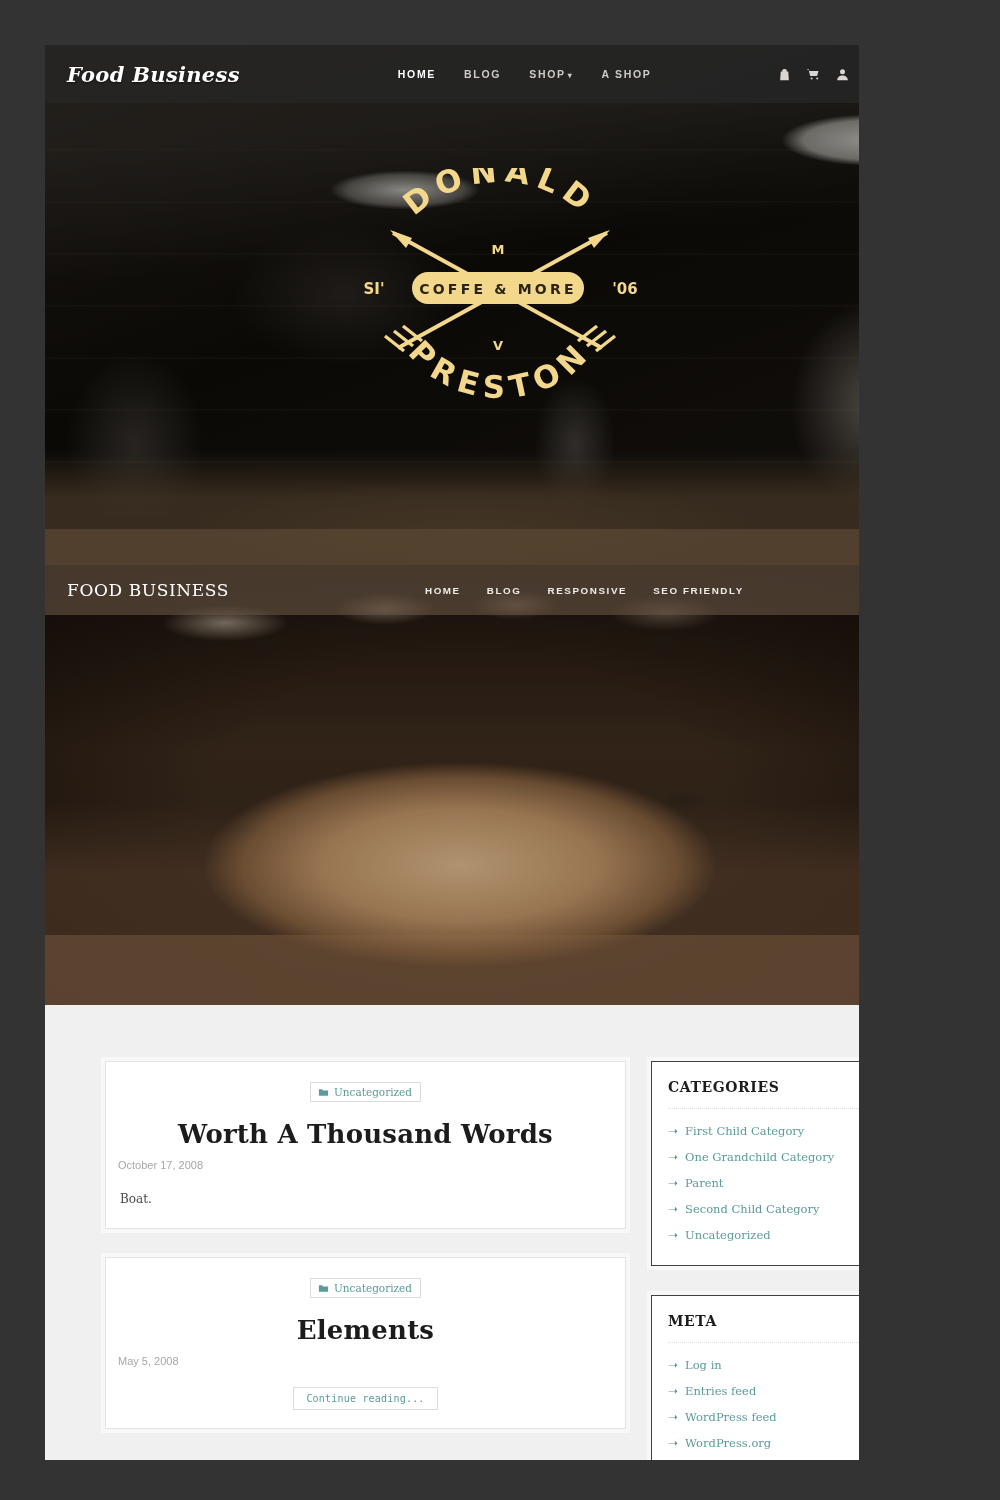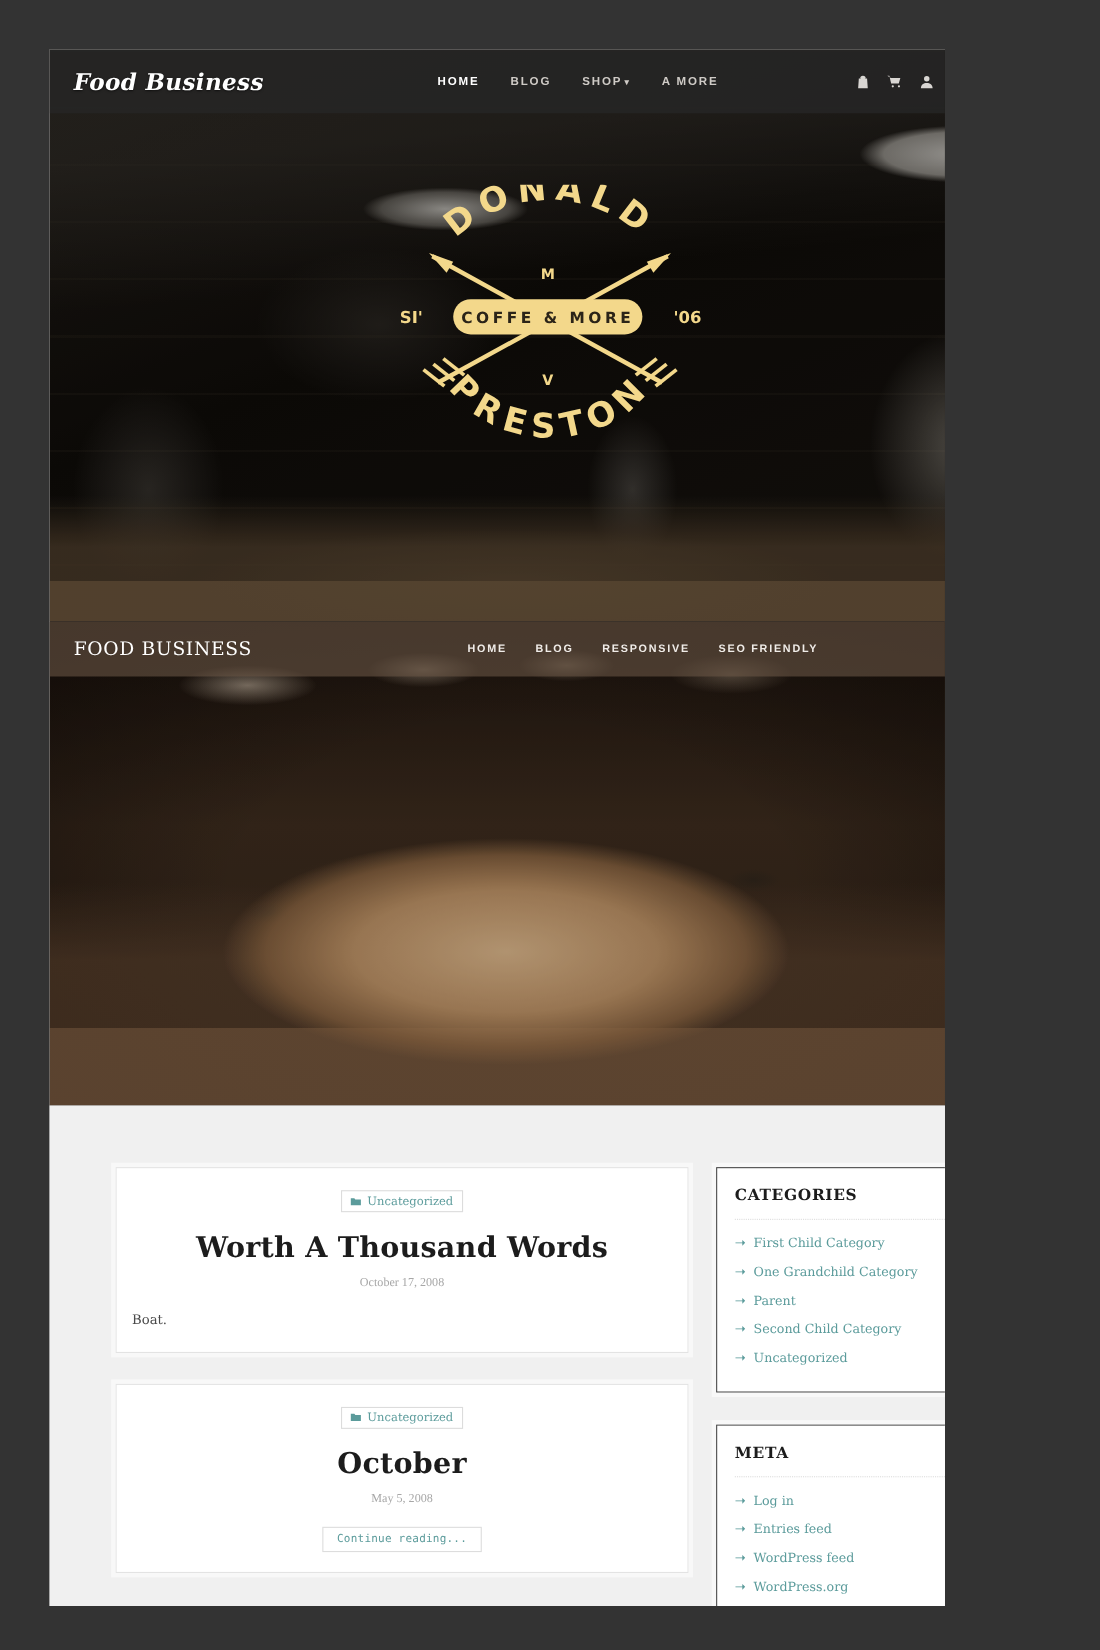--- a/index.html
+++ b/index.html
@@ -242,22 +242,21 @@
   .post-title {
     text-align: center;
     font-family: "DejaVu Serif", serif;
     font-weight: bold;
     color: #1c1c1c;
     font-size: 26px;
     margin-top: 17px;
     letter-spacing: .2px;
   }
   .post-date {
-    text-align: center;
-    font-family: Liberation Serif, serif;
+    font-family: Liberation Sans, sans-serif;
     color: #a7a7a7;
     font-size: 11px;
     margin-top: 10px;
   }
   .post-body {
     margin-top: 17px;
     color: #4a4a4a;
     font-family: "DejaVu Serif", serif;
     font-size: 12px;
     line-height: 1.85;
@@ -316,21 +315,21 @@
   <div class="hero-one">
     <div class="cafe-photo"></div>
 
     <div class="topbar">
       <div class="brand-script">Food Business</div>
 
       <nav class="topnav">
         <a href="#" class="active"><span>HOME</span></a>
         <a href="#"><span>BLOG</span></a>
         <a href="#"><span>SHOP</span><span class="caret">▾</span></a>
-        <a href="#"><span>A MORE</span></a>
+        <a href="#"><span>A SHOP</span></a>
       </nav>
 
       <div class="topicons">
         <svg class="ic" viewBox="0 0 24 24">
             <path d="M6 7h12l1 14H5L6 7zm3 0a3 3 0 0 1 6 0"></path>
             <path d="M9 7a3 3 0 0 1 6 0" fill="none" stroke="#e9e6e2" stroke-width="2"></path>
           </svg>
         <svg class="ic" viewBox="0 0 24 24">
             <path d="M1 3h3l2.6 11.2h11.1l2.3-8H6.2M9 20a1.6 1.6 0 1 0 0-3.2A1.6 1.6 0 0 0 9 20zm9 0a1.6 1.6 0 1 0 0-3.2A1.6 1.6 0 0 0 18 20z"></path>
           </svg>
@@ -440,21 +439,21 @@
 
       <article class="card">
         <div class="cat-badge-wrap">
           <a href="#" class="cat-badge">
             <svg viewBox="0 0 24 24">
                 <path d="M2 5h7l2 2.5h11V19H2z"></path>
               </svg>
             <span>Uncategorized</span>
           </a>
         </div>
-        <h2 class="post-title">October</h2>
+        <h2 class="post-title">Elements</h2>
         <div class="post-date">May 5, 2008</div>
         <div class="more-wrap">
           <a href="#" class="more-btn">Continue reading...</a>
         </div>
       </article>
 
     </div>
 
     <aside class="sidebar">
 

